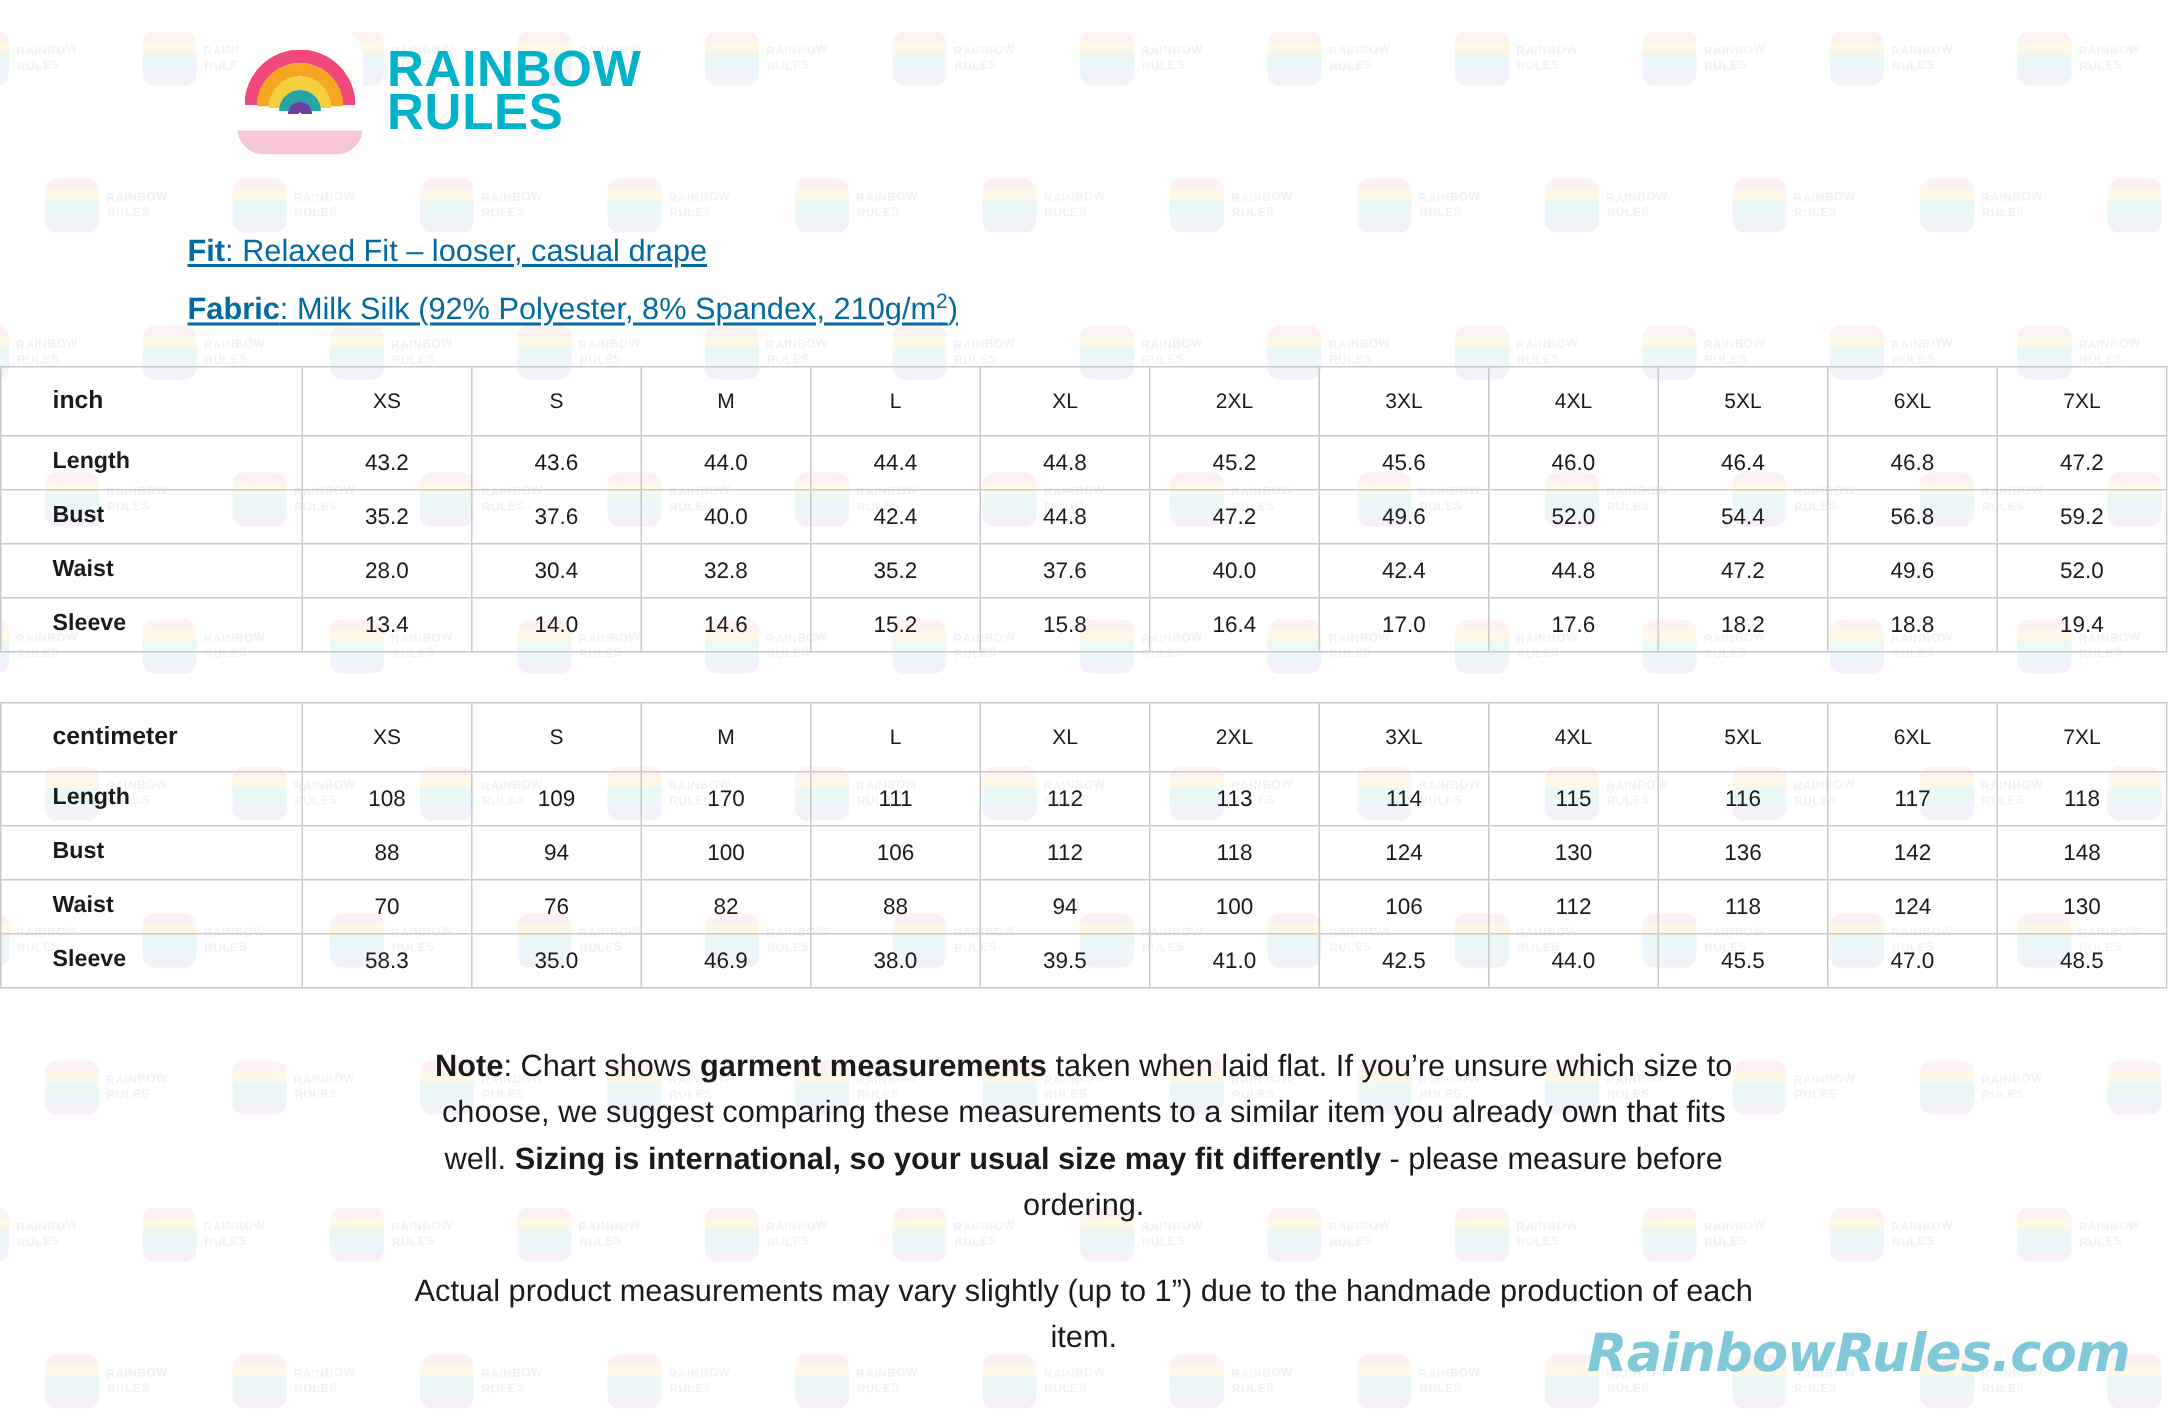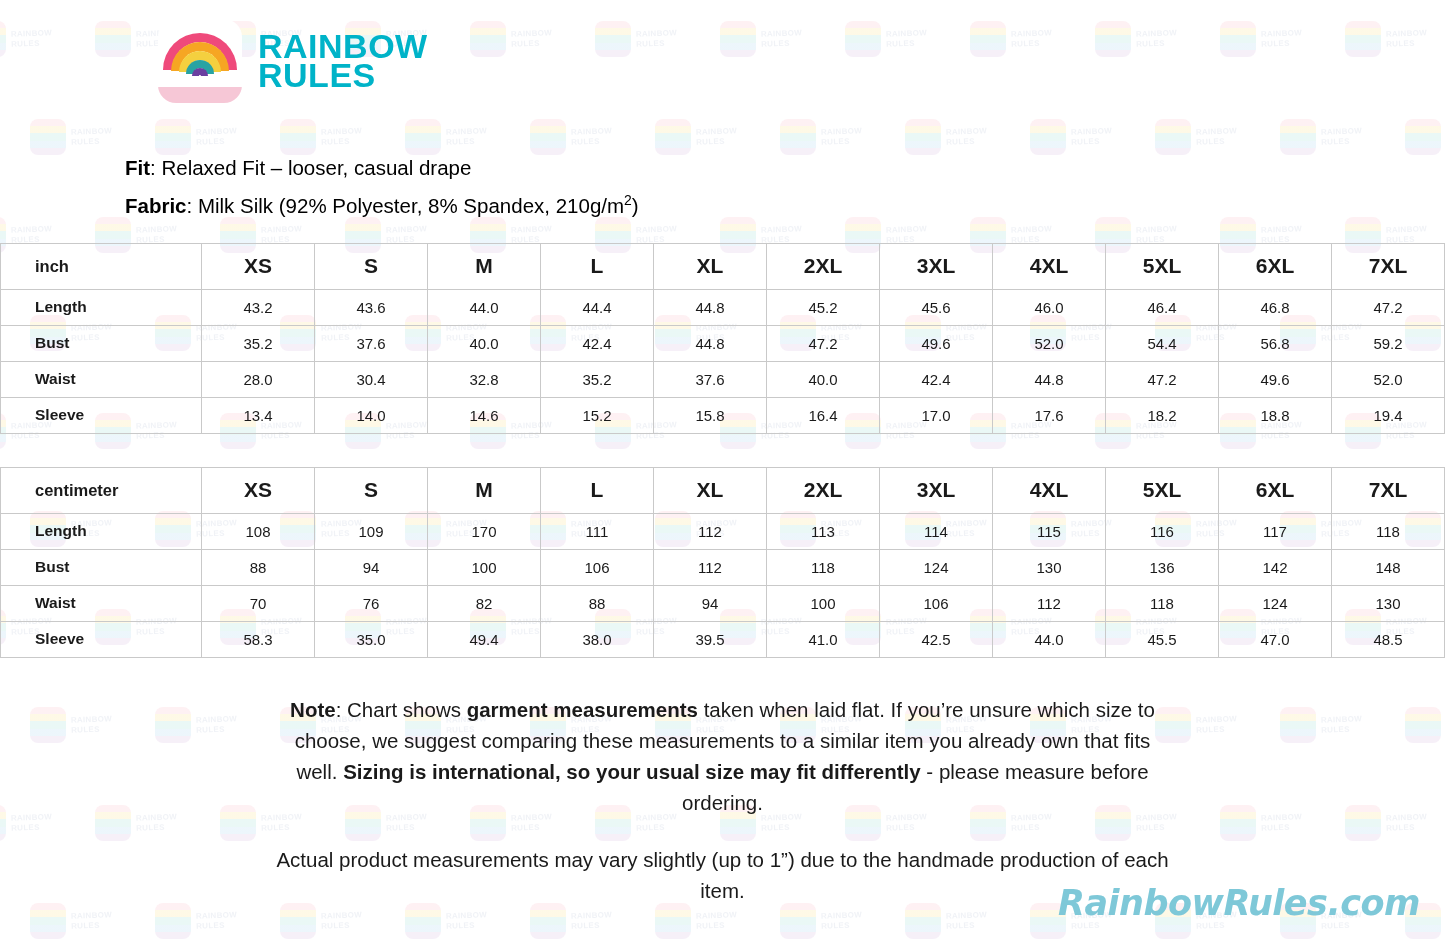--- a/index.html
+++ b/index.html
@@ -117,43 +117,44 @@
     color: #9c2a8f;
     letter-spacing: -0.5px;
     white-space: nowrap;
   }
 
   
   #specs {
     margin: 42px 0 0 125px;
     font-size: 20.5px;
     line-height: 32px;
-    color: #000000;
+    color: #0369a1;
+    text-decoration: underline;
   }
   #specs b { font-weight: bold; }
   sup { font-size: 0.68em; vertical-align: super; }
 
   
   .size-table {
     border-collapse: collapse;
     width: 1445px;
     table-layout: fixed;
     font-size: 15px;
   }
   .size-table td, .size-table th {
     border: 1px solid #c9c9c9;
     text-align: center;
     padding: 0;
     height: 35px;
     font-weight: normal;
   }
   .size-table thead th {
     height: 45px;
-    font-weight: bold;
-    font-size: 21px;
+    font-weight: normal;
+    font-size: 14px;
   }
   .size-table .unit-cell {
     font-weight: bold;
     font-size: 16.5px;
     text-align: left;
     padding-left: 34px;
   }
   .size-table .row-label {
     font-weight: bold;
     font-size: 15.5px;
@@ -838,21 +839,21 @@
             <td class="col-label">106</td>
             <td class="col-label">112</td>
             <td class="col-label">118</td>
             <td class="col-label">124</td>
             <td class="col-label">130</td>
           </tr>
           <tr>
             <td class="row-label">Sleeve</td>
             <td class="col-label">58.3</td>
             <td class="col-label">35.0</td>
-            <td class="col-label">49.4</td>
+            <td class="col-label">46.9</td>
             <td class="col-label">38.0</td>
             <td class="col-label">39.5</td>
             <td class="col-label">41.0</td>
             <td class="col-label">42.5</td>
             <td class="col-label">44.0</td>
             <td class="col-label">45.5</td>
             <td class="col-label">47.0</td>
             <td class="col-label">48.5</td>
           </tr>
         </tbody>

